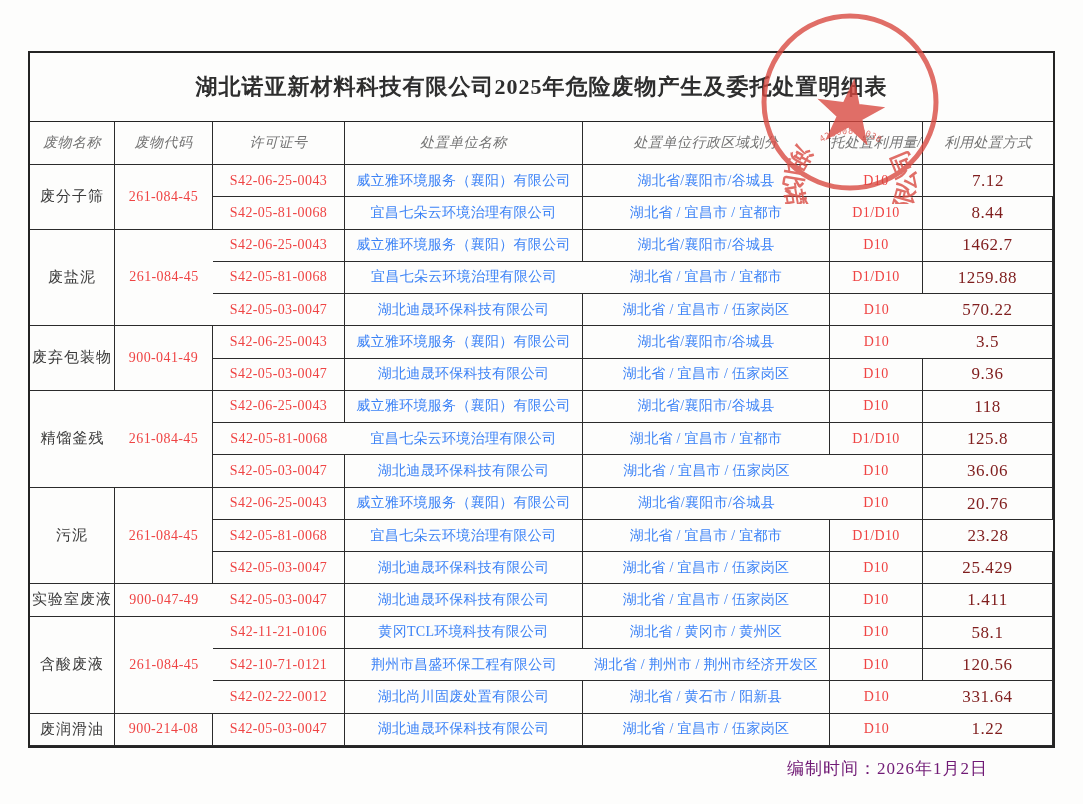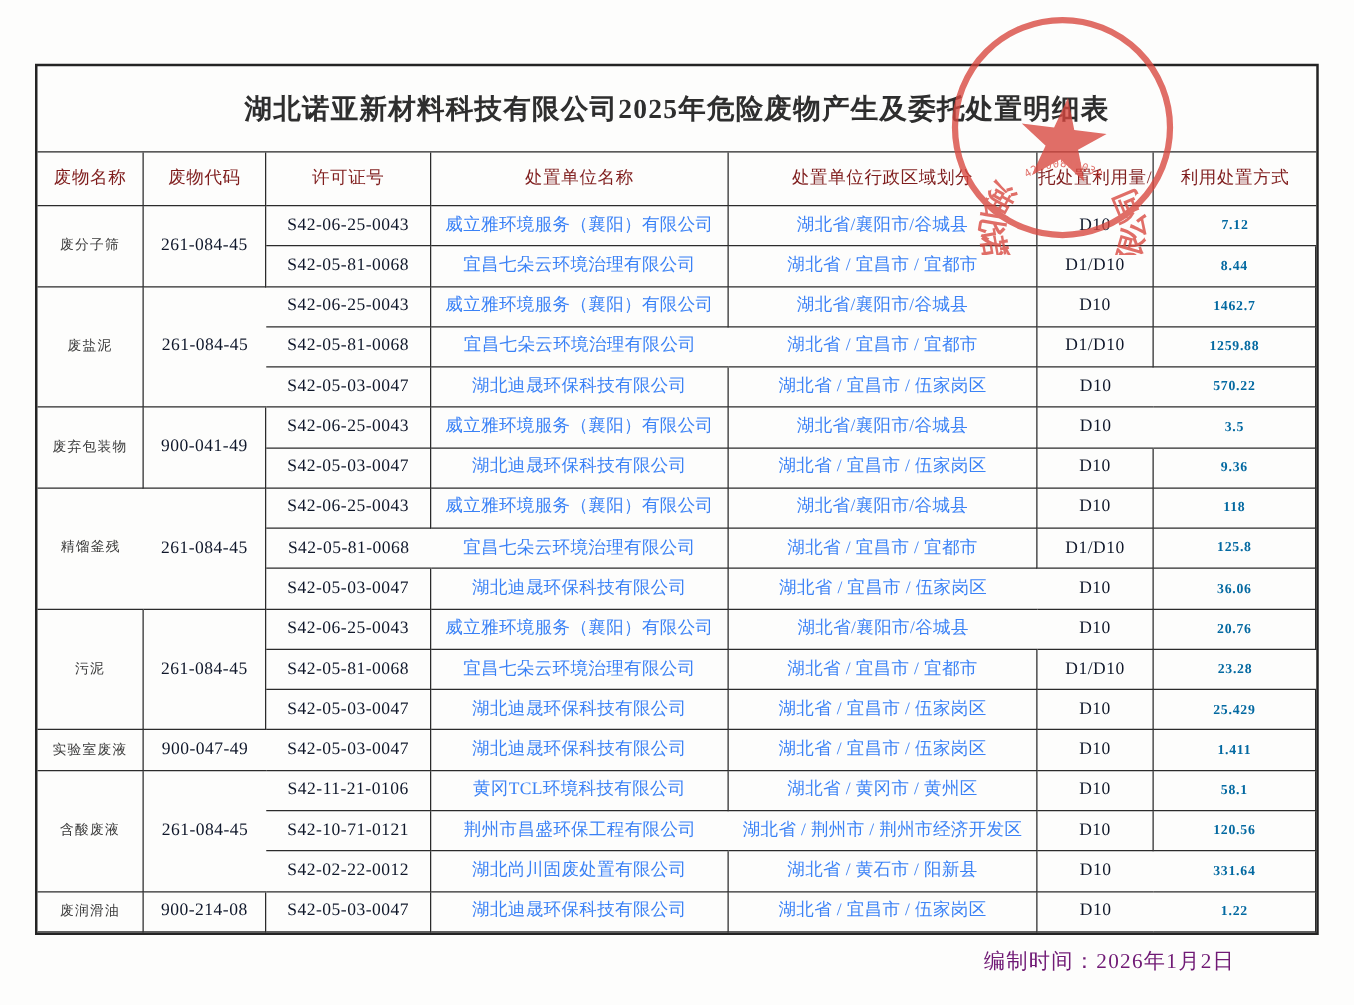--- a/index.html
+++ b/index.html
@@ -40,25 +40,25 @@
     border-bottom:1.6px solid #2b2b2b;
     display:flex;align-items:center;justify-content:center;
     text-align:center;
     line-height:1.15;
     padding:0 2px;
     box-sizing:border-box;
     white-space:nowrap;
     overflow:hidden;
   }
   .grid .cell:nth-child(7n){border-right:none;}
-  .th{font-size:14px;color:#7f1d1d;letter-spacing:0.5px;}
+  .th{font-size:14px;color:#737373;letter-spacing:0.5px;font-style:italic;}
   .cjk{font-size:14px;color:#3b82f6;letter-spacing:0.3px;}
-  .name{font-size:11px;color:#3a3a3a;letter-spacing:1px;}
-  .code{font-size:14px;color:#0f172a;font-family:"Liberation Serif","DejaVu Serif",serif;letter-spacing:0.4px;}
-  .num{font-size:11px;color:#0369a1;letter-spacing:0.6px;font-weight:bold;}
+  .name{font-size:15px;color:#3a3a3a;letter-spacing:1px;}
+  .code{font-size:14px;color:#ef4444;font-family:"Liberation Serif","DejaVu Serif",serif;letter-spacing:0.4px;}
+  .num{font-size:17px;color:#7f1d1d;letter-spacing:0.6px;}
   .footer{
     position:absolute;
     top:757px;right:95px;
     font-size:17px;
     color:#701a75;
     letter-spacing:1px;
   }
   .stamp{
     position:absolute;
     left:752px;top:2px;

